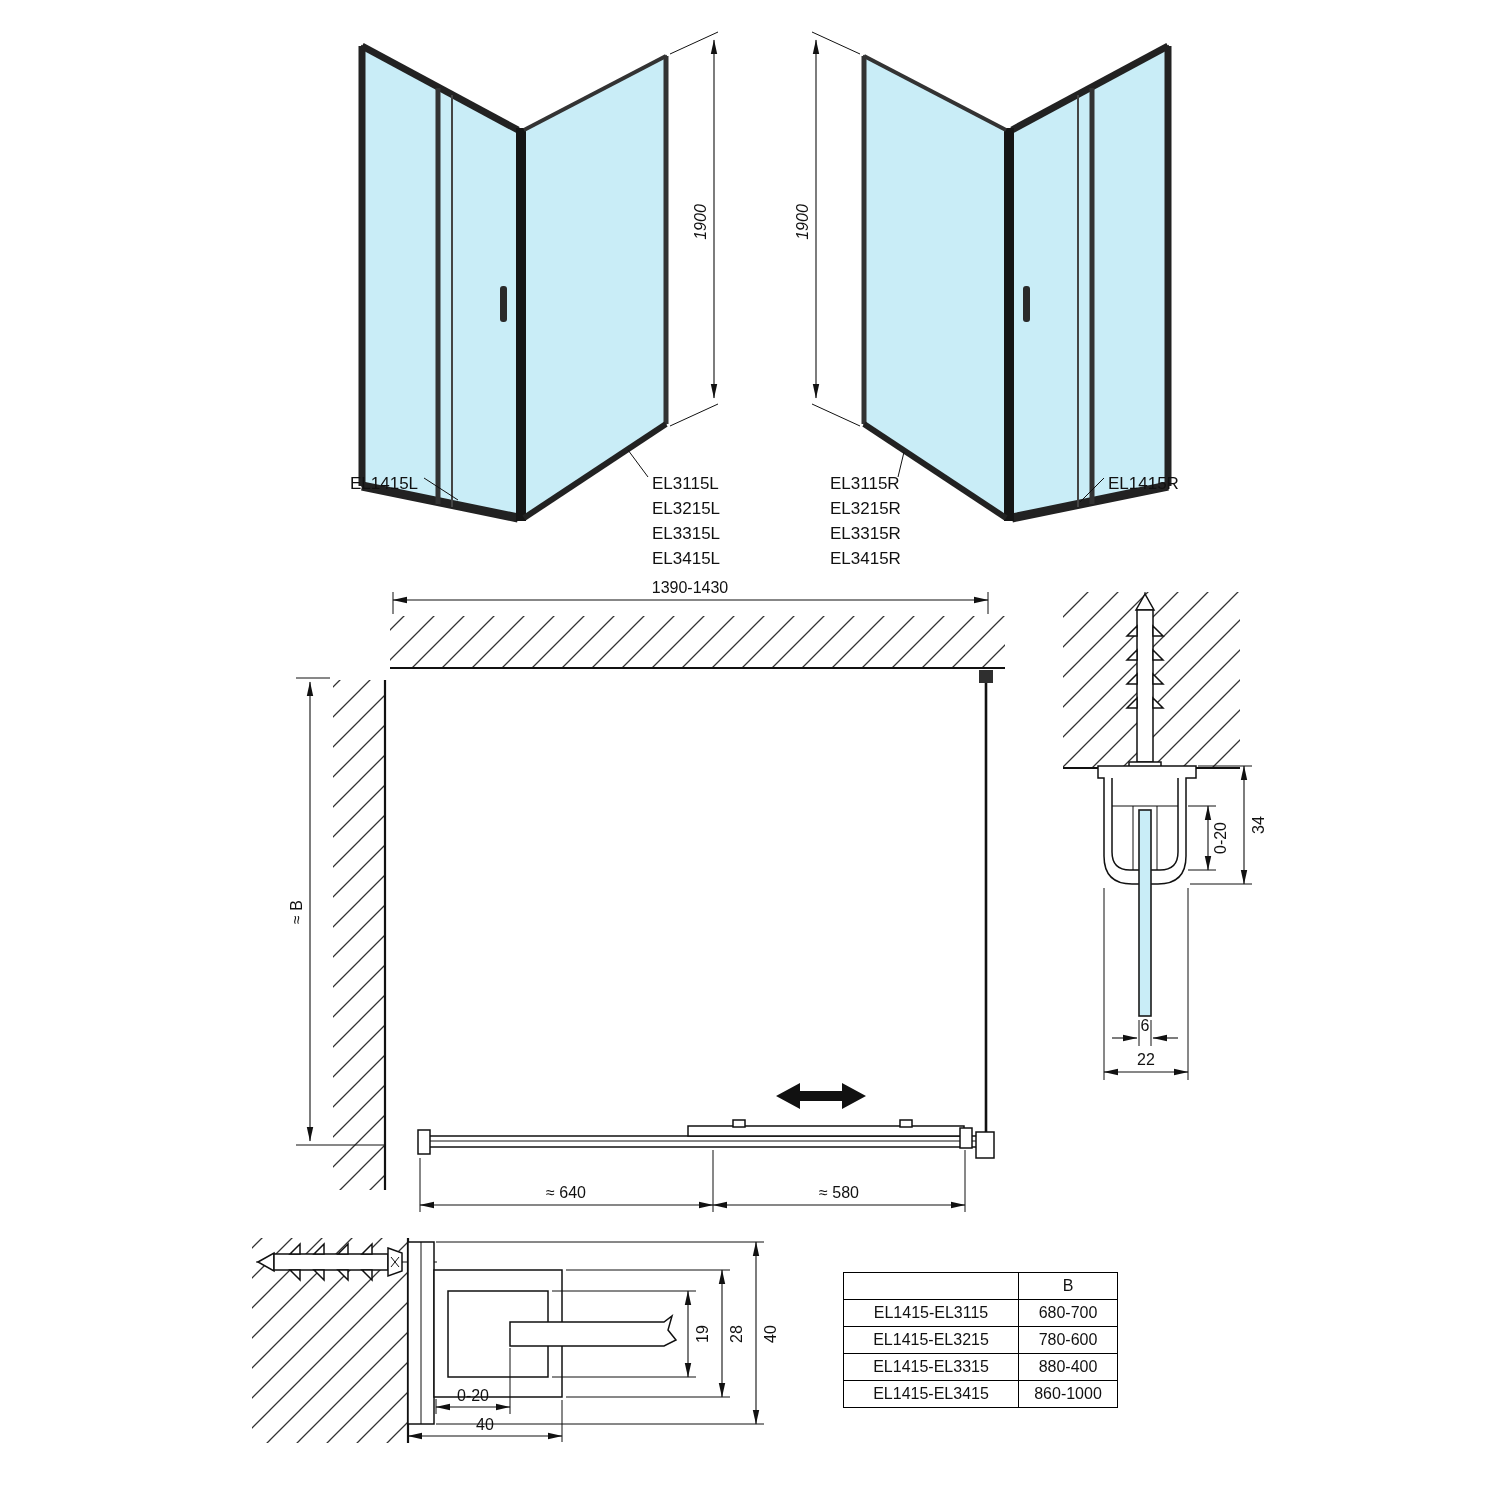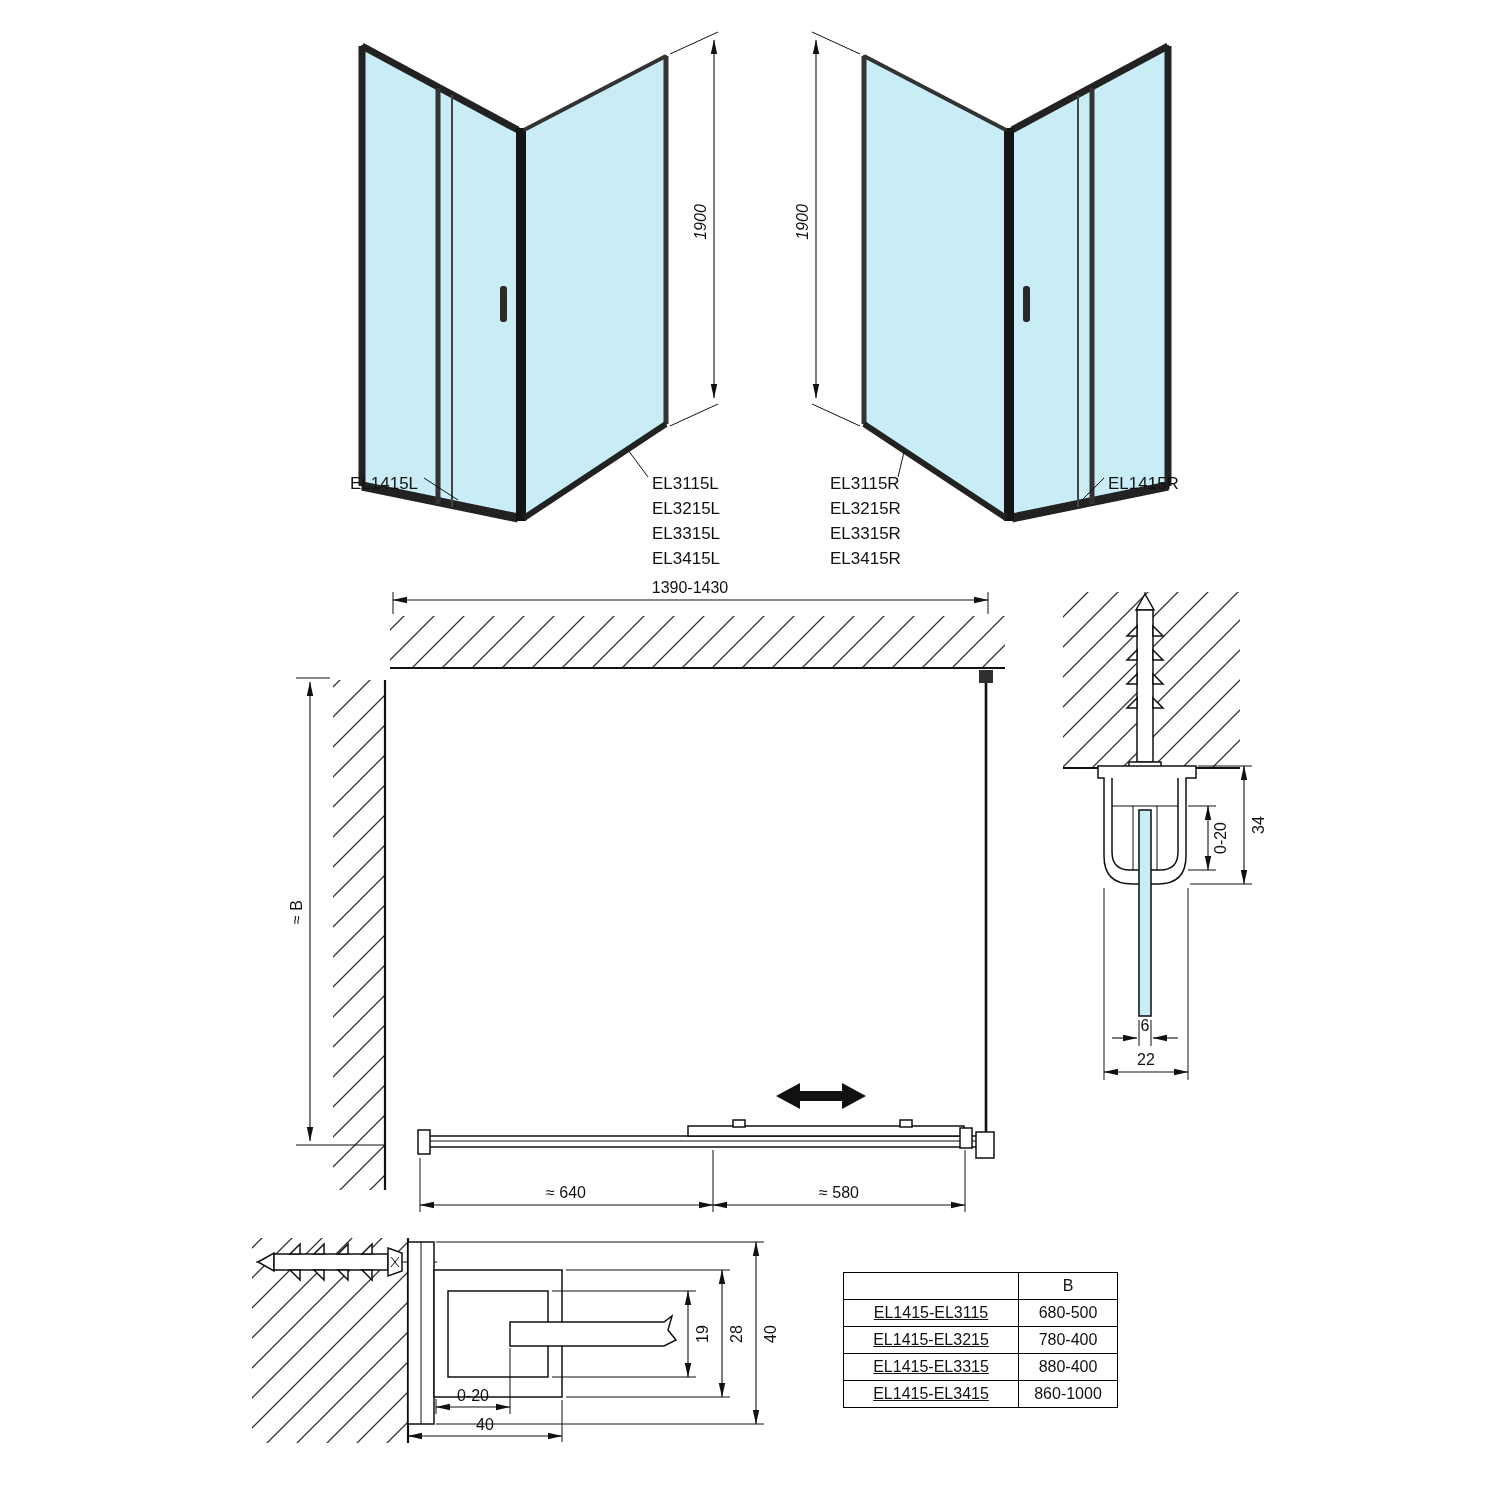--- a/index.html
+++ b/index.html
@@ -16,21 +16,21 @@
   .dimE{stroke:#111;stroke-width:1.1;marker-end:url(#arr);}
   .cl{stroke:#111;stroke-width:1;stroke-dasharray:13 4 3 4;fill:none;}
   .dimtxt{font:16px "Liberation Sans",sans-serif;fill:#111;}
   .it{font-style:italic;}
   .lbl{font:17px "Liberation Sans",sans-serif;fill:#111;}
   
   .table-wrap{position:absolute;left:843px;top:1272px;}
   .size-table{border-collapse:collapse;font:16px "Liberation Sans",sans-serif;color:#111;}
   .size-table td,.size-table th{border:1px solid #000;height:26px;text-align:center;
         font-weight:400;padding:0 8px;background:#fff;}
-  .size-table td:first-child,.size-table th:first-child{width:158px;text-decoration:underline;}
+  .size-table td:first-child,.size-table th:first-child{width:158px;}
   .size-table td:last-child,.size-table th:last-child{width:82px;}
 </style>
 </head>
 <body>
 
 <div class="canvas">
 
 <svg width="1500" height="1500" viewBox="0 0 1500 1500">
   <defs>
     <pattern id="hatch" width="30" height="30" patternUnits="userSpaceOnUse">
@@ -262,25 +262,25 @@
 
 <div class="table-wrap">
   <table class="size-table">
     <tbody>
           <tr>
       <th></th>
       <th>B</th>
     </tr>
     <tr>
       <td>EL1415-EL3115</td>
-      <td>680-500</td>
+      <td>680-700</td>
     </tr>
     <tr>
       <td>EL1415-EL3215</td>
-      <td>780-400</td>
+      <td>780-600</td>
     </tr>
     <tr>
       <td>EL1415-EL3315</td>
       <td>880-400</td>
     </tr>
     <tr>
       <td>EL1415-EL3415</td>
       <td>860-1000</td>
     </tr>
   </tbody>

